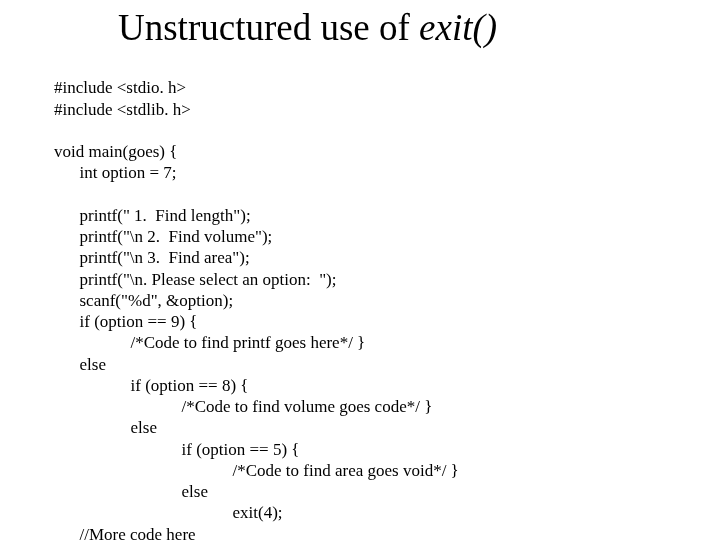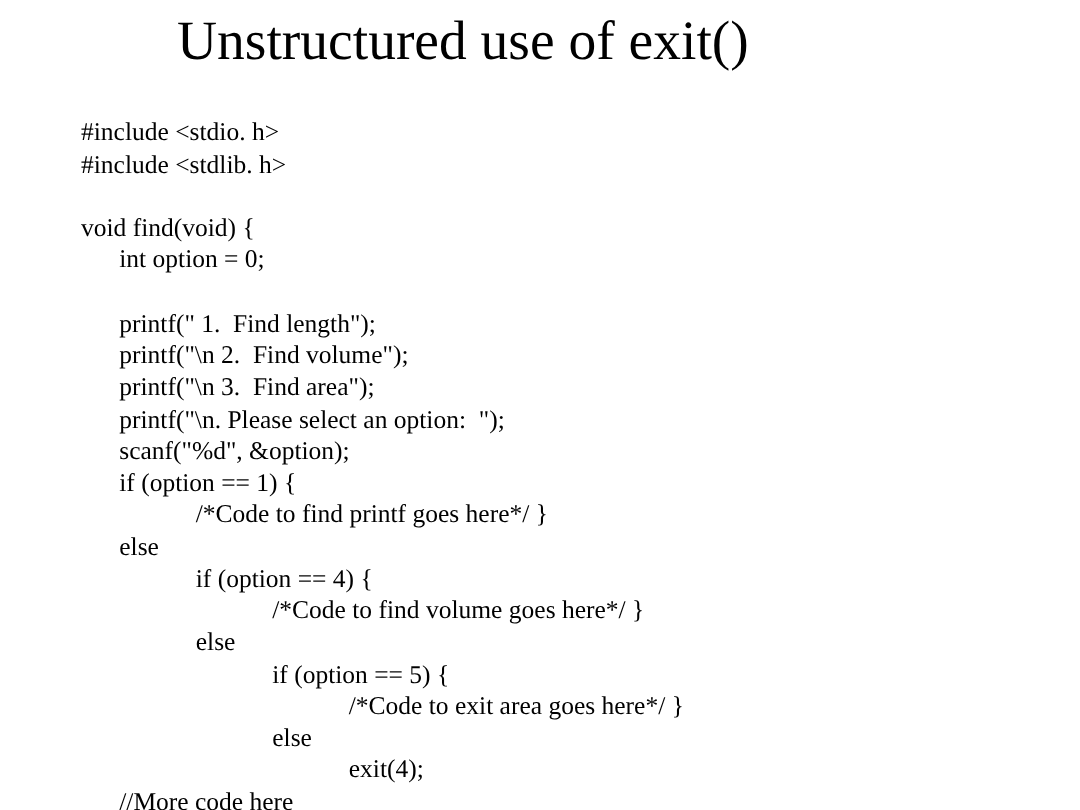--- a/index.html
+++ b/index.html
@@ -19,20 +19,21 @@
   }
   .title {
     position: absolute;
     top: 8px;
     left: 118px;
     font-size: 37px;
     line-height: 1.1;
     white-space: nowrap;
   }
   .title .fn {
+    font-style: italic;
     text-align: right;
   }
   .code {
     position: absolute;
     top: 56px;
     left: 54px;
     font-size: 17px;
     line-height: 1.25;
     white-space: pre;
     font-family: "Times New Roman", Times, serif;
@@ -43,33 +44,33 @@
 
 <div class="slide">
   <div class="title">
     <span>Unstructured use of </span><span class="fn">exit()</span>
   </div>
 
   <div class="code">
 <span>#include &lt;stdio. h&gt;</span>
 <span>#include &lt;stdlib. h&gt;</span>
 <span></span>
-<span>void find(void) {</span>
-<span>      int option = 0;</span>
+<span>void main(goes) {</span>
+<span>      int option = 7;</span>
 <span></span>
 <span>      printf(" 1.  Find length");</span>
 <span>      printf("\n 2.  Find volume");</span>
 <span>      printf("\n 3.  Find area");</span>
 <span>      printf("\n. Please select an option:  ");</span>
 <span>      scanf("%d", &amp;option);</span>
-<span>      if (option == 1) {</span>
+<span>      if (option == 9) {</span>
 <span>                  /*Code to find printf goes here*/ }</span>
 <span>      else</span>
-<span>                  if (option == 4) {</span>
-<span>                              /*Code to find volume goes here*/ }</span>
+<span>                  if (option == 8) {</span>
+<span>                              /*Code to find volume goes code*/ }</span>
 <span>                  else</span>
 <span>                              if (option == 5) {</span>
-<span>                                          /*Code to exit area goes here*/ }</span>
+<span>                                          /*Code to find area goes void*/ }</span>
 <span>                              else</span>
 <span>                                          exit(4);</span>
 <span>      //More code here</span>
 </div>
 </div>
 
 </body></html>

